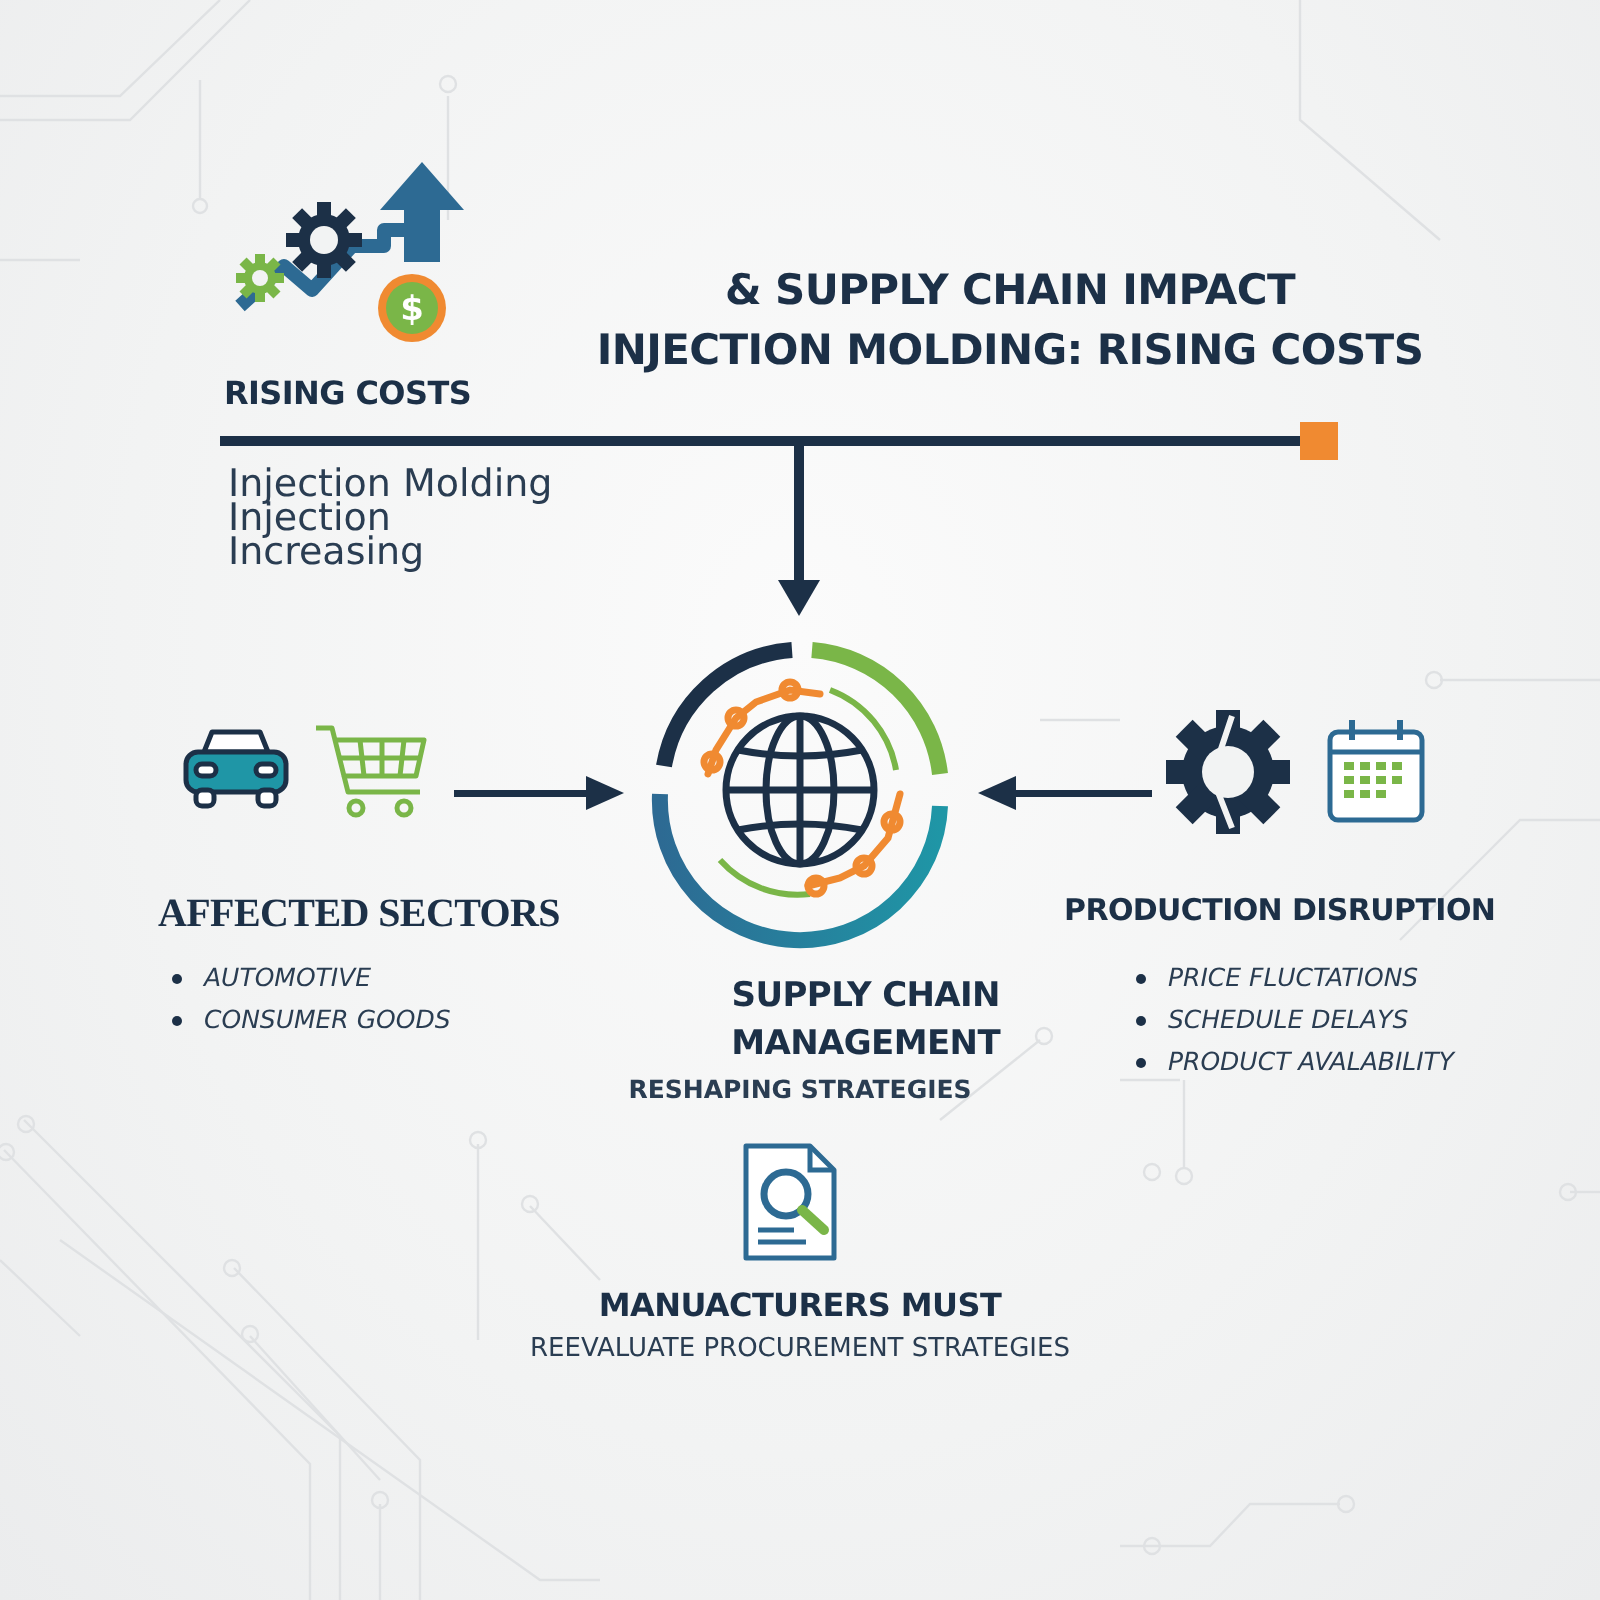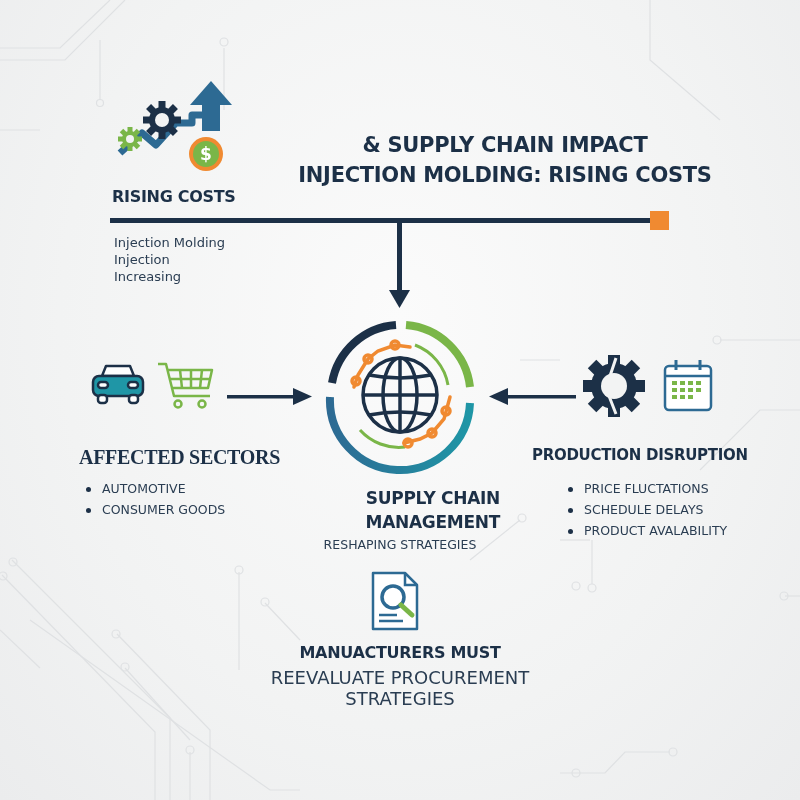--- a/index.html
+++ b/index.html
@@ -12,32 +12,32 @@
     .abs { position: absolute; }
     svg.bg { position: absolute; left: 0; top: 0; }
     .title {
       left: 270px; top: 130px; width: 470px; text-align: center;
       font-family: "DejaVu Sans", sans-serif;
       font-weight: bold; font-size: 21px; line-height: 30px; letter-spacing: -0.3px;
       color: #1c3047;
     }
     .h-label { font-family: "DejaVu Sans", sans-serif; font-weight: bold; color: #1c3047; letter-spacing: -0.3px; }
     .rising-title { left: 112px; top: 187px; font-size: 16px; }
-    .rising-desc { left: 114px; top: 234px; font-size: 13px; line-height: 17px; color: #2a3d52; font-family: "DejaVu Sans", sans-serif; }
+    .rising-desc { left: 114px; top: 234px; font-size: 19px; line-height: 17px; color: #2a3d52; font-family: "DejaVu Sans", sans-serif; }
     .affected-title { left: 79px; top: 446px; font-size: 20px; font-family: Liberation Serif, serif; }
     .prod-title { left: 532px; top: 446px; font-size: 15px; }
-    ul.bullets { margin: 0; padding: 0; list-style: none; font-family: "DejaVu Sans", sans-serif; font-size: 12.5px; color: #2a3d52; }
+    ul.bullets { margin: 0; padding: 0; list-style: none; font-family: "DejaVu Sans", sans-serif; font-size: 12.5px; color: #2a3d52; font-style: italic; }
     ul.bullets li { height: 21px; line-height: 21px; position: relative; padding-left: 18px; }
     ul.bullets li::before { content: ""; position: absolute; left: 2px; top: 9px; width: 5px; height: 5px; border-radius: 50%; background: #1c3047; }
     .affected-list { left: 84px; top: 478px; }
     .prod-list { left: 566px; top: 478px; }
     .scm-title { left: 300px; top: 486px; width: 200px; text-align: right; font-size: 17px; line-height: 24px; }
-    .scm-sub { left: 300px; top: 537px; width: 200px; text-align: center; font-size: 12.5px; color: #2a3d52; font-family: "DejaVu Sans", sans-serif; }
+    .scm-sub { left: 300px; top: 537px; width: 200px; text-align: center; font-size: 12.5px; color: #2a3d52; font-family: "DejaVu Sans", sans-serif; font-weight: bold; }
     .mm-title { left: 260px; top: 643px; width: 280px; text-align: center; font-size: 16px; }
-    .mm-sub { left: 240px; top: 667px; width: 320px; text-align: center; font-size: 18px; color: #2a3d52; font-family: "DejaVu Sans", sans-serif; }
+    .mm-sub { left: 240px; top: 667px; width: 320px; text-align: center; font-size: 13px; color: #2a3d52; font-family: "DejaVu Sans", sans-serif; }
   </style>
 </head>
 <body>
 
 <svg class="bg" width="800" height="800">
   <g fill="none" stroke="#dfe1e3" stroke-width="1.2">
     <path d="M0 48 L60 48 L110 0"></path>
     <path d="M0 60 L65 60 L125 0"></path>
     <path d="M100 40 L100 100"></path>
       <circle cx="100" cy="103" r="3.5"></circle>

